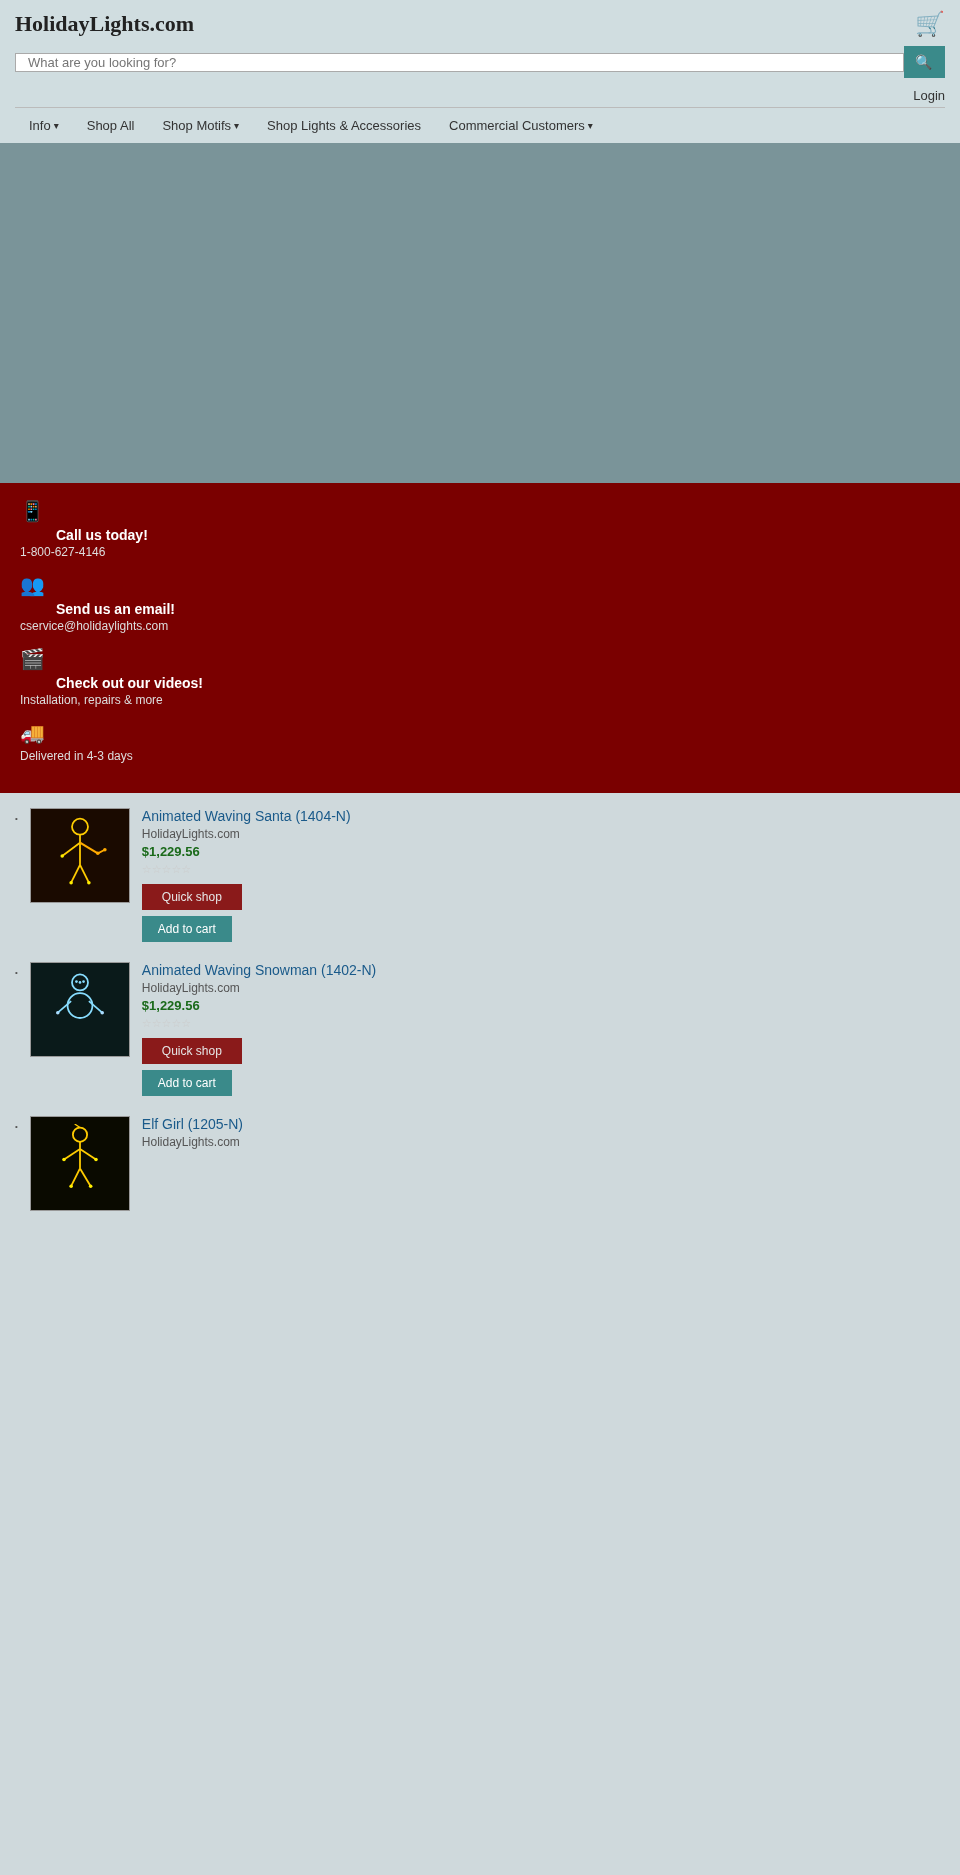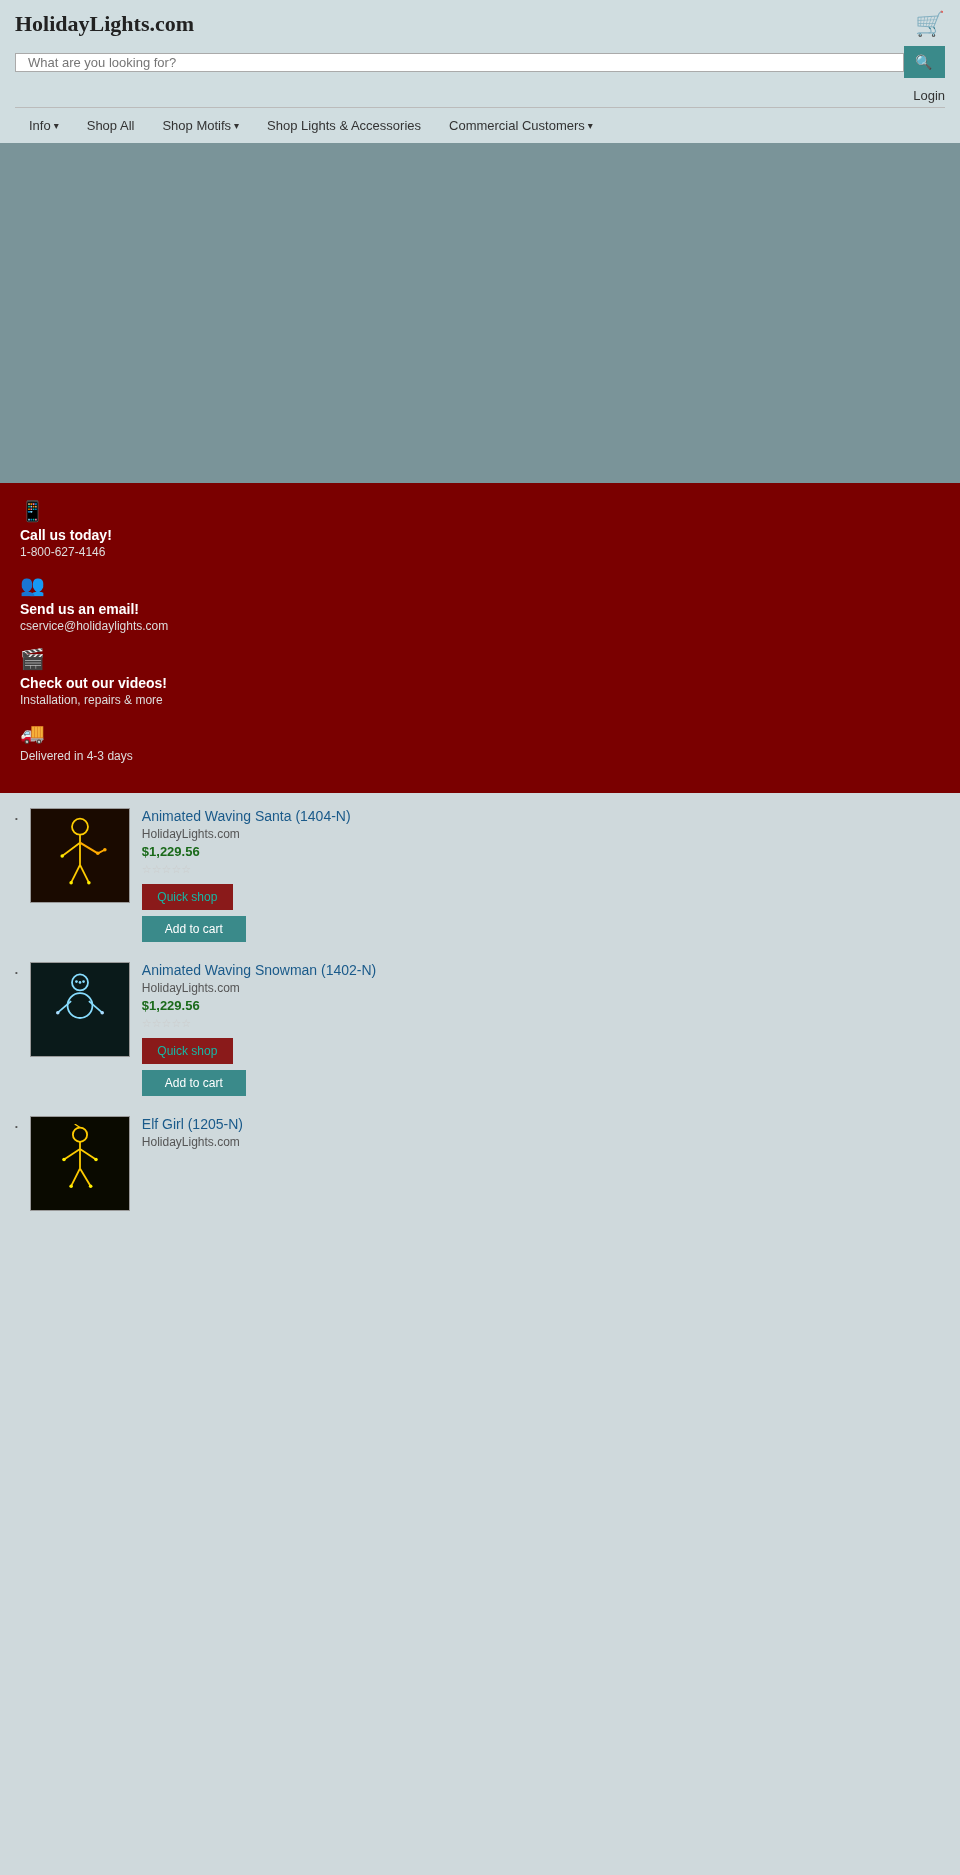--- a/index.html
+++ b/index.html
@@ -18,37 +18,37 @@
     .nav-item { padding: 10px 14px; font-size: 13px; color: #333; cursor: pointer; white-space: nowrap; display: flex; align-items: center; gap: 3px; }
     .nav-item .chevron { font-size: 10px; }
 
     
     .hero { background: #7a9499; width: 100%; height: 340px; }
 
     
     .info-bar { background: #7a0000; color: white; padding: 16px 20px; }
     .info-item { margin-bottom: 14px; }
     .info-item .icon { font-size: 20px; margin-bottom: 4px; display: block; }
-    .info-item .title { font-size: 14px; font-weight: bold; margin-bottom: 2px; }
+    .info-item .title { font-size: 14px; font-weight: bold; margin-bottom: 2px; margin-left: 36px; }
     .info-item .subtitle { font-size: 12px; color: #ddd; }
 
     
     .products { background: #cfd9dc; padding: 15px; }
     .product-item { display: flex; flex-direction: column; margin-bottom: 20px; }
     .product-row { display: flex; align-items: flex-start; gap: 12px; }
     .product-bullet { font-size: 8px; color: #555; margin-top: 6px; flex-shrink: 0; }
     .product-img { width: 100px; height: 95px; background: #222; border: 1px solid #999; flex-shrink: 0; display: flex; align-items: center; justify-content: center; overflow: hidden; }
     .product-img svg { width: 80px; height: 80px; }
     .product-info { flex: 1; }
     .product-name { font-size: 14px; color: #1a5a8a; margin-bottom: 3px; }
     .product-vendor { font-size: 12px; color: #555; margin-bottom: 3px; }
     .product-price { font-size: 13px; color: #1a6a1a; font-weight: bold; margin-bottom: 4px; }
     .product-stars { color: #ccc; font-size: 11px; margin-bottom: 8px; }
-    .btn-quick { background: #8a1a1a; color: #14b8a6; border: none; padding: 6px 14px; font-size: 12px; cursor: pointer; margin-bottom: 6px; display: block; width: 91px; }
-    .btn-cart { background: #3a8a8a; color: white; border: none; padding: 6px 14px; font-size: 12px; cursor: pointer; display: block; width: 104px; }
+    .btn-quick { background: #8a1a1a; color: #e5e5e5; border: none; padding: 6px 14px; font-size: 12px; cursor: pointer; margin-bottom: 6px; display: block; width: 100px; }
+    .btn-cart { background: #3a8a8a; color: white; border: none; padding: 6px 14px; font-size: 12px; cursor: pointer; display: block; width: 90px; }
 
     .product-img-santa { background: #1a0a00; }
     .product-img-snowman { background: #0a1a1a; }
     .product-img-elf { background: #0a0a00; }
   </style>
 </head>
 <body>
 
 <div class="header">
   <div class="header-top">

